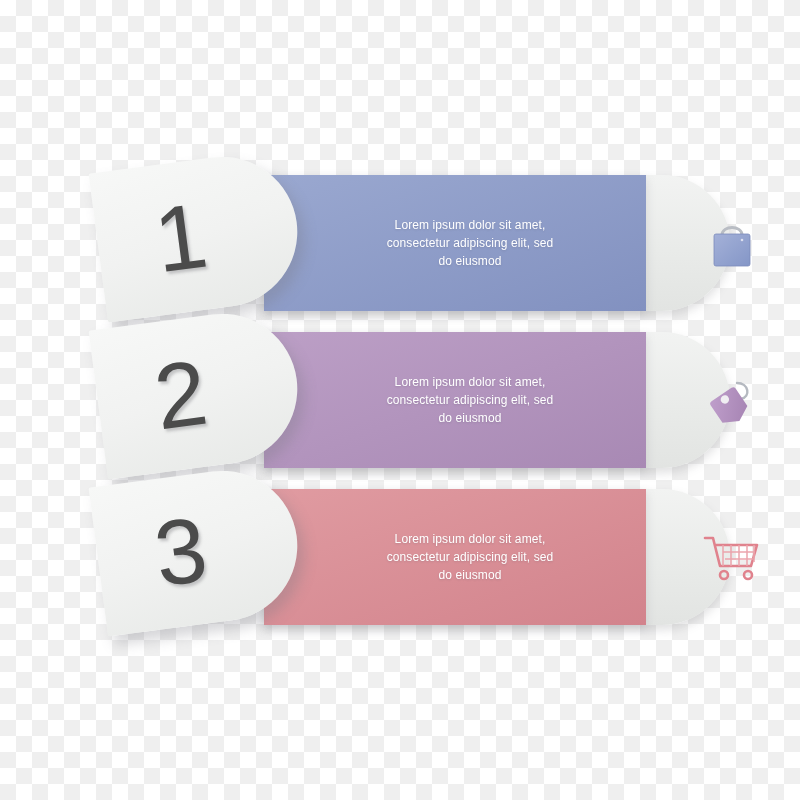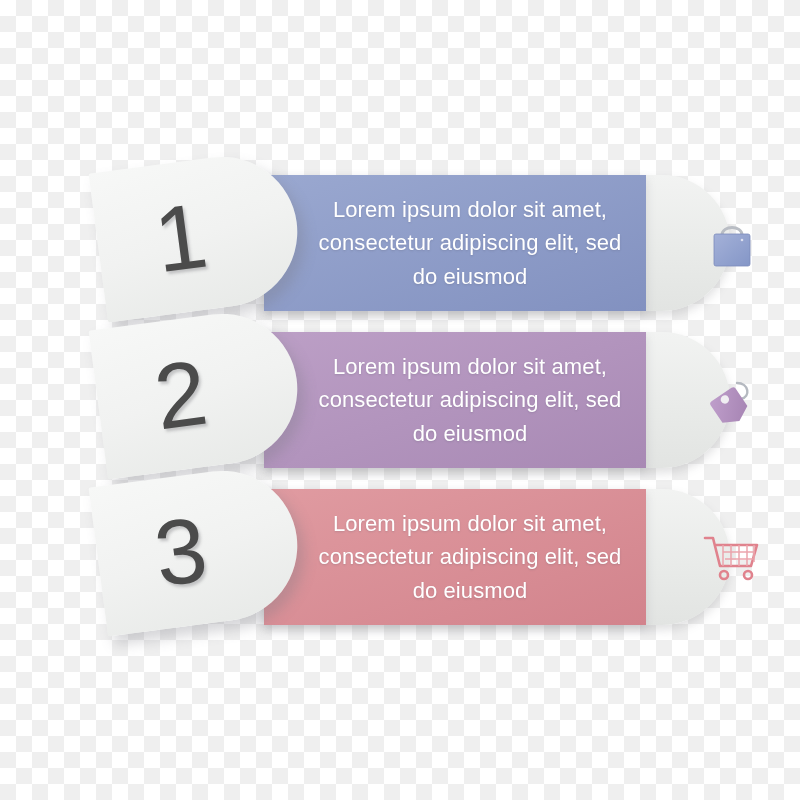--- a/index.html
+++ b/index.html
@@ -57,21 +57,21 @@
   }
 
   .banner-text {
     position: absolute;
     left: 52px;
     right: 22px;
     top: 50%;
     transform: translateY(-50%);
     text-align: center;
     color: #ffffff;
-    font-size: 22px;
+    font-size: 12px;
     line-height: 1.52;
     letter-spacing: 0.1px;
     text-shadow: 0 1px 2px rgba(80,80,100,0.22);
     white-space: pre-line;
   }
 
   
   .numcard {
     position: absolute;
     left: 98px;

